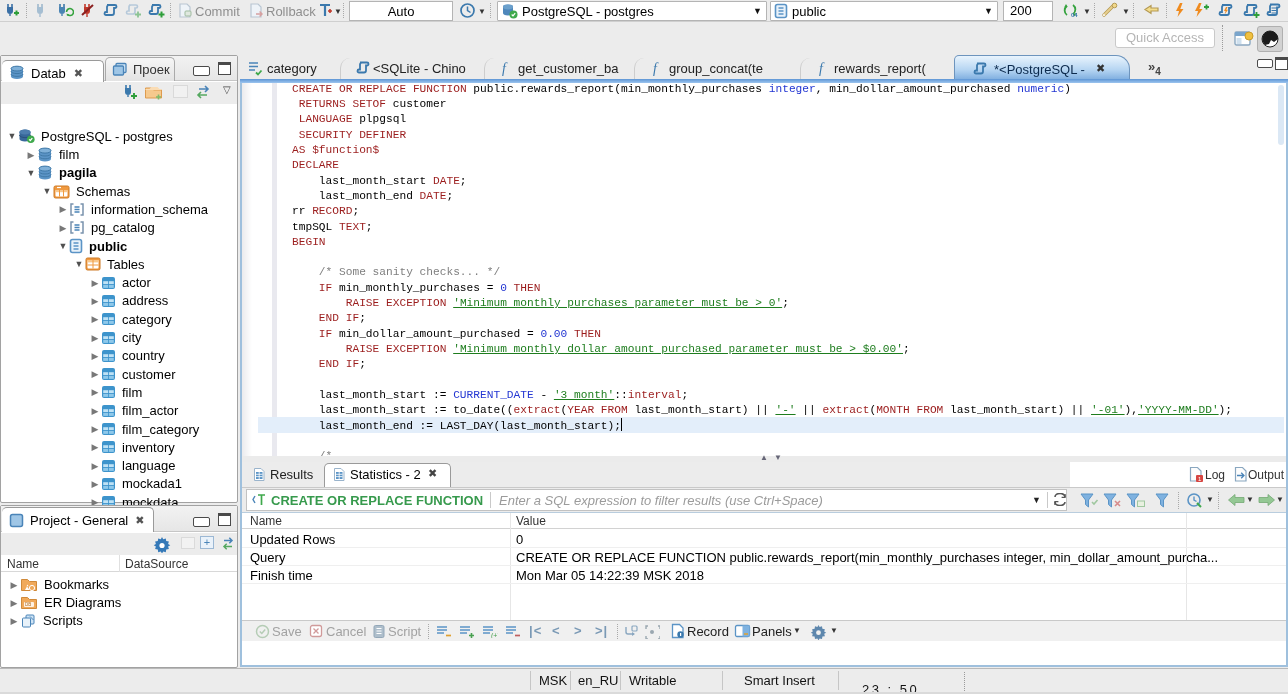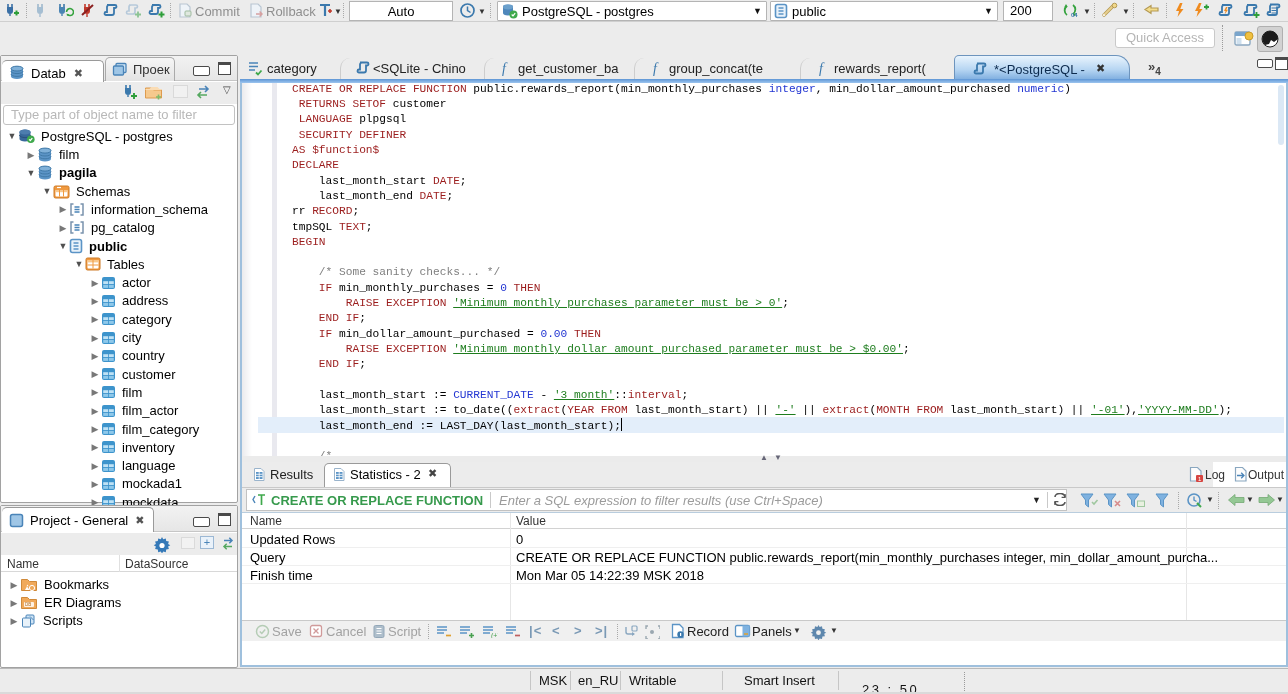--- a/index.html
+++ b/index.html
@@ -209,21 +209,20 @@
           <path d="M12 13 h5 M14.5 10.5 v5" stroke="#7fba6a" stroke-width="1.6"></path>
         </svg>
     <div class="abs" style="left:172px;top:3px;width:15px;height:13px;border:1px solid #d9d9d9;background:#f1f1f1;"></div>
     <svg class="abs" style="left:192px;top:3px" width="20" height="14" viewBox="0 0 20 14">
           <path d="M6 4 h9 m-3 -3 l3 3 -3 3" stroke="#4a84b8" stroke-width="1.6" fill="none"></path>
           <path d="M14 10 h-9 m3 -3 l-3 3 3 3" stroke="#55a860" stroke-width="1.6" fill="none"></path>
         </svg>
     <span class="abs" style="left:222px;top:2px;font-size:10px;color:#444;">▽</span>
   </div>
 
-  <div class="abs" style="left:2px;top:49px;width:232px;height:20px;background:#fff;border:1px solid #c2c2c2;border-radius:3px;color:#b8b8b8;line-height:18px;padding-left:7px;font-size:13px;">Type part of object name to filter</div>
 
   <div id="navtree">
 <div class="trow" style="left:0;top:70.7px;">
           <span class="ar open" style="margin-left:5px">▼</span>
           <svg width="17" height="16" viewBox="0 0 17 16">
             <ellipse cx="7" cy="4" rx="5.5" ry="2.6" fill="#38689a"></ellipse>
             <path d="M1.5 4 v7 a5.5 2.6 0 0 0 11 0 v-7" fill="#38689a"></path>
             <ellipse cx="7" cy="4" rx="5.5" ry="2.6" fill="#4d7dae"></ellipse>
             <path d="M1.5 7 a5.5 2.6 0 0 0 11 0" stroke="#2a527e" fill="none"></path>
             <circle cx="12.8" cy="11.2" r="3.8" fill="#3fa94c"></circle>
@@ -570,21 +569,21 @@
 <div style="top:350.7px"></div>
 <div style="top:366.0px">    <span class="com">/*</span></div>
 </div>
     <div class="abs" style="left:1036px;top:2px;width:6px;height:60px;background:#dbe8f5;border-radius:3px;"></div>
   </div>
 
   <div class="abs" style="left:0;top:373px;width:1044px;height:6px;background:#ebebeb;">
     <span class="abs" style="left:518px;top:-3px;font-size:8px;color:#667;">▲</span>
     <span class="abs" style="left:532px;top:-3px;font-size:8px;color:#667;">▼</span>
   </div>
-  <div class="abs" style="left:0;top:379px;width:971px;height:25px;background:#ececec;">
+  <div class="abs" style="left:0;top:379px;width:828px;height:25px;background:#ececec;">
     <svg class="abs" style="left:10px;top:5px" width="14" height="15" viewBox="0 0 14 15">
         <path d="M2.5 1.5 h6.5 l3 3 v9 h-9.5 z" fill="#fff" stroke="#9ab4cc"></path>
         <rect x="4" y="5" width="6.5" height="7" fill="#5b94c6"></rect>
         <path d="M4 7.3 h6.5 M4 9.6 h6.5 M7.2 5 v7" stroke="#fff" stroke-width=".8"></path>
       </svg>
     <span class="abs" style="left:28px;top:5px;font-size:13px;color:#222;">Results</span>
     <div class="abs" style="left:82px;top:1px;width:127px;height:24px;background:#fff;border:1px solid #9a9a9a;border-bottom:none;border-radius:5px 5px 0 0;"></div>
     <svg class="abs" style="left:90px;top:5px" width="14" height="15" viewBox="0 0 14 15">
         <path d="M2.5 1.5 h6.5 l3 3 v9 h-9.5 z" fill="#fff" stroke="#9ab4cc"></path>
         <rect x="4" y="5" width="6.5" height="7" fill="#5b94c6"></rect>

